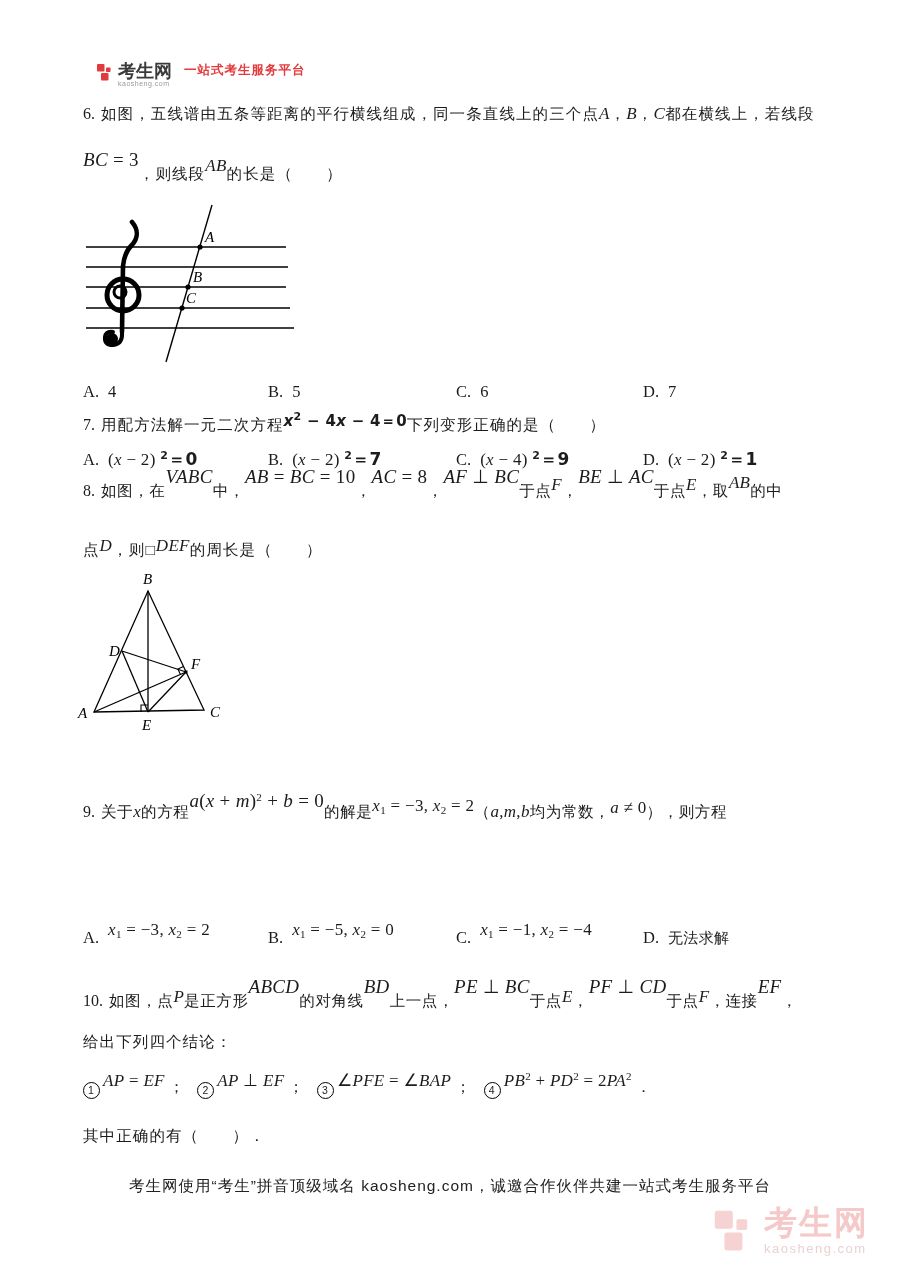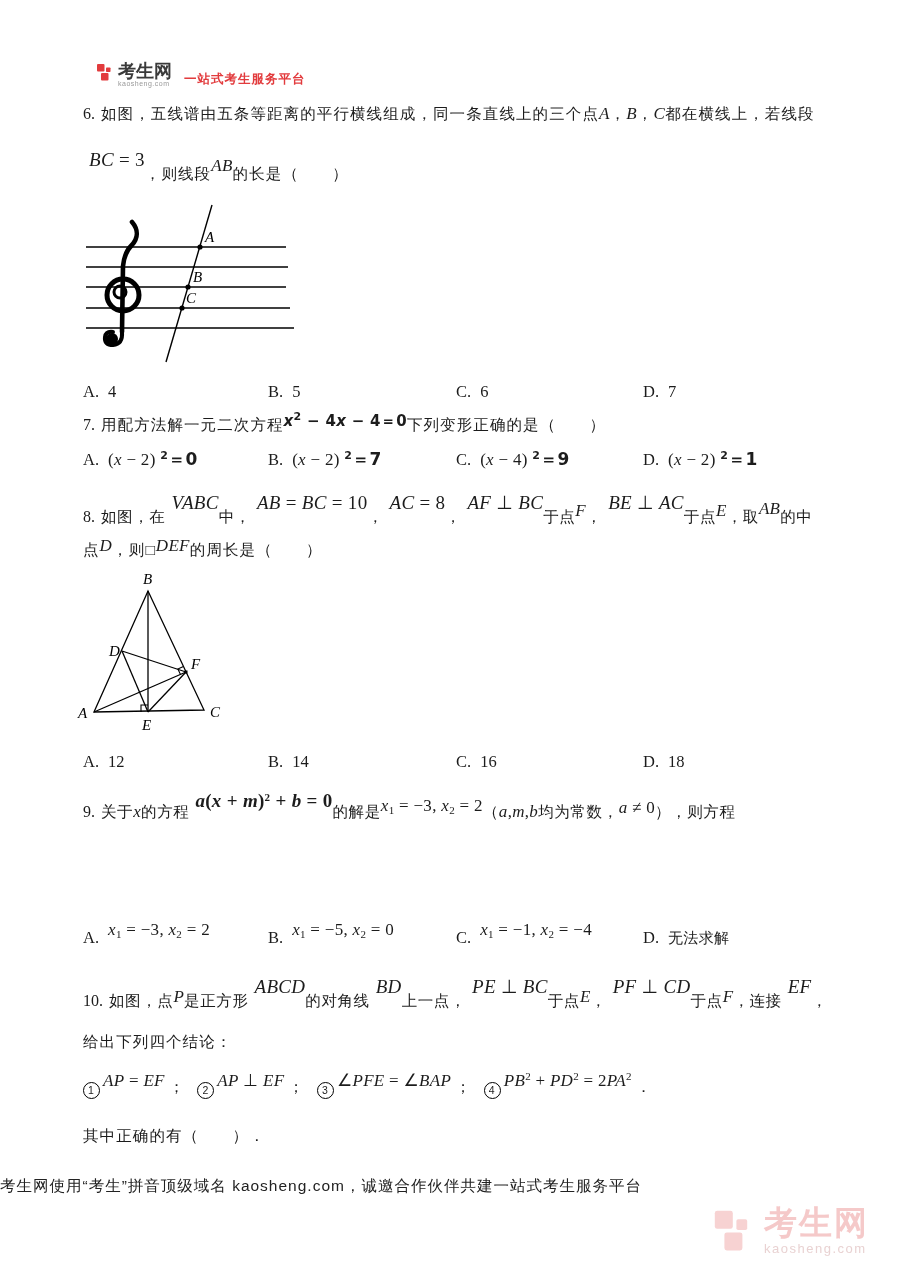--- a/index.html
+++ b/index.html
@@ -1,48 +1,48 @@
 <!DOCTYPE html>
 <html><head>
 <meta charset="utf-8">
 <style>
   html,body{margin:0;padding:0;background:#fff;}
   .page{position:relative;width:900px;height:1273px;background:#ffffff;overflow:hidden;
         font-family:"Liberation Sans",sans-serif;color:#1c1c1c;}
   .line{position:absolute;left:83px;white-space:nowrap;font-size:15.5px;letter-spacing:1.1px;}
   .num{font-family:"Liberation Serif",serif;font-size:16px;letter-spacing:0;margin-right:6px;}
   .math{font-family:"Liberation Serif","DejaVu Sans",serif;font-size:17px;letter-spacing:0.3px;}
-  .m19{font-size:19px;margin-left:6px;}
+  .m19{font-size:19px;}
   .it{font-style:italic;}
   .bd{font-family:"DejaVu Sans",sans-serif;font-weight:700;font-style:normal;}
   .bd.it{font-style:italic;}
   .ck{font-family:"Liberation Sans",sans-serif;font-style:normal;font-size:15px;}
   sup{font-size:11px;vertical-align:6px;}
   sub{font-size:11px;vertical-align:-3px;}
   .rise13{position:relative;top:-13px;display:inline-block;}
-  .rise10{position:relative;top:-10px;display:inline-block;font-weight:bold;}
+  .rise10{position:relative;top:-10px;display:inline-block;}
   .rise8{position:relative;top:-8px;display:inline-block;}
   .rise6{position:relative;top:-6px;display:inline-block;}
   .rise4{position:relative;top:-4px;display:inline-block;}
   .optrow{position:absolute;left:0;width:100%;height:24px;}
   .opt{position:absolute;white-space:nowrap;}
   .oA{left:83px;}.oB{left:268px;}.oC{left:456px;}.oD{left:643px;}
   .olab{font-family:"Liberation Serif",serif;font-size:16.5px;margin-right:9px;}
   .oval{font-family:"Liberation Serif",serif;font-size:16.5px;}
   .circ{display:inline-flex;width:15px;height:15px;border:1.2px solid #000;border-radius:50%;
         align-items:center;justify-content:center;font-size:10.5px;line-height:1;
         position:relative;top:2px;margin-right:3px;}
   .sep{margin:0 12px 0 4px;}
   .header{position:absolute;top:62px;left:97px;display:flex;align-items:flex-start;}
   .hdr-txt{margin-left:5px;}
   .hdr-name{font-size:18px;font-weight:700;color:#3a3a3a;line-height:1;}
   .hdr-dom{font-size:7px;color:#999;letter-spacing:0.5px;}
-  .hdr-tag{margin-left:12px;margin-top:9px;font-size:12.5px;font-weight:700;color:#e23b3d;letter-spacing:1px;}
+  .hdr-tag{margin-left:12px;font-size:12.5px;font-weight:700;color:#e23b3d;letter-spacing:1px;}
   .figwrap{position:absolute;}
-  .footer{position:absolute;top:1176px;left:0;width:100%;font-size:15.5px;
+  .footer{position:absolute;top:1176px;left:0;width:100%;text-align:center;font-size:15.5px;
           color:#222;letter-spacing:1px;}
   .wm{position:absolute;top:1206px;left:712px;display:flex;align-items:flex-start;}
   .wm-txt{margin-left:8px;}
   .wm-name{font-size:33px;font-weight:700;color:#f5c9c9;line-height:1.05;letter-spacing:2px;}
   .wm-dom{font-size:13px;color:#e9d2d2;letter-spacing:1.5px;}
   svg text{font-family:"Liberation Serif",serif;font-style:italic;font-size:15px;fill:#000;}
 </style>
 </head>
 <body>
 
@@ -107,21 +107,21 @@
   <div class="line" style="top:414px">
     <span class="num">7.</span><span>用配方法解一元二次方程</span><span class="math rise4" style="font-size:15px"><span class="it bd">x</span><sup class="bd">2</sup><span class="bd"> − 4</span><span class="it bd">x</span><span class="bd"> − 4＝0</span></span><span>下列变形正确的是（　　）</span>
   </div>
   <div class="optrow" style="top:448px">
     <span class="opt oA"><span class="olab">A.</span><span class="math"><span>(</span><span class="it">x</span><span> − 2)</span><span> </span><sup class="bd">2</sup><span class="bd">＝0</span></span></span>
     <span class="opt oB"><span class="olab">B.</span><span class="math"><span>(</span><span class="it">x</span><span> − 2)</span><span> </span><sup class="bd">2</sup><span class="bd">＝7</span></span></span>
     <span class="opt oC"><span class="olab">C.</span><span class="math"><span>(</span><span class="it">x</span><span> − 4)</span><span> </span><sup class="bd">2</sup><span class="bd">＝9</span></span></span>
     <span class="opt oD"><span class="olab">D.</span><span class="math"><span>(</span><span class="it">x</span><span> − 2)</span><span> </span><sup class="bd">2</sup><span class="bd">＝1</span></span></span>
   </div>
 
-  <div class="line" style="top:504px;letter-spacing:0.6px">
+  <div class="line" style="top:478px;letter-spacing:0.6px">
     <span class="num">8.</span><span>如图，在</span><span class="math m19 rise13"><span class="it">VABC</span></span><span>中，</span><span class="math m19 rise13"><span class="it">AB</span><span> = </span><span class="it">BC</span><span> = 10</span></span><span>，</span><span class="math m19 rise13"><span class="it">AC</span><span> = 8</span></span><span>，</span><span class="math m19 rise13"><span class="it">AF</span><span> ⊥ </span><span class="it">BC</span></span><span>于点</span><span class="math rise6"><span class="it">F</span></span><span>，</span><span class="math m19 rise13"><span class="it">BE</span><span> ⊥ </span><span class="it">AC</span></span><span>于点</span><span class="math rise6"><span class="it">E</span></span><span>，取</span><span class="math rise8"><span class="it">AB</span></span><span>的中</span>
   </div>
 
   <div class="line" style="top:540px">
     <span>点</span><span class="math rise4"><span class="it">D</span></span><span>，则</span><span>□</span><span class="math rise4"><span class="it">DEF</span></span><span>的周长是（　　）</span>
   </div>
 
   <div class="figwrap" style="top:572px;left:76px">
     <svg width="160" height="168" viewBox="0 0 160 168">
       <g stroke="#000" stroke-width="1.3" fill="none">
@@ -137,26 +137,20 @@
       <rect x="108.5" y="98.5" width="3" height="3" fill="#000"></rect>
       <text x="67" y="12">B</text>
       <text x="2" y="146">A</text>
       <text x="134" y="145">C</text>
       <text x="33" y="84">D</text>
       <text x="115" y="97">F</text>
       <text x="66" y="158">E</text>
     </svg>
   </div>
 
-  <div class="optrow" style="top:752px">
-    <span class="opt oA"><span class="olab">A.</span><span class="oval">12</span></span>
-    <span class="opt oB"><span class="olab">B.</span><span class="oval">14</span></span>
-    <span class="opt oC"><span class="olab">C.</span><span class="oval">16</span></span>
-    <span class="opt oD"><span class="olab">D.</span><span class="oval">18</span></span>
-  </div>
 
   <div class="line" style="top:800px;letter-spacing:0.6px">
     <span class="num">9.</span><span>关于</span><span class="math"><span class="it">x</span></span><span>的方程</span><span class="math m19 rise10"><span class="it">a</span><span>(</span><span class="it">x</span><span> + </span><span class="it">m</span><span>)</span><sup>2</sup><span> + </span><span class="it">b</span><span> = 0</span></span><span>的解是</span><span class="math rise6"><span class="it">x</span><sub>1</sub><span> = −3, </span><span class="it">x</span><sub>2</sub><span> = 2</span></span><span>（</span><span class="math"><span class="it">a</span><span>,</span><span class="it">m</span><span>,</span><span class="it">b</span></span><span>均为常数，</span><span class="math rise4"><span class="it">a</span><span> ≠ 0</span></span><span>），则方程</span>
   </div>
 
 
   <div class="optrow" style="top:928px">
     <span class="opt oA"><span class="olab">A.</span><span class="math rise8"><span class="it">x</span><sub>1</sub><span> = −3, </span><span class="it">x</span><sub>2</sub><span> = 2</span></span></span>
     <span class="opt oB"><span class="olab">B.</span><span class="math rise8"><span class="it">x</span><sub>1</sub><span> = −5, </span><span class="it">x</span><sub>2</sub><span> = 0</span></span></span>
     <span class="opt oC"><span class="olab">C.</span><span class="math rise8"><span class="it">x</span><sub>1</sub><span> = −1, </span><span class="it">x</span><sub>2</sub><span> = −4</span></span></span>

